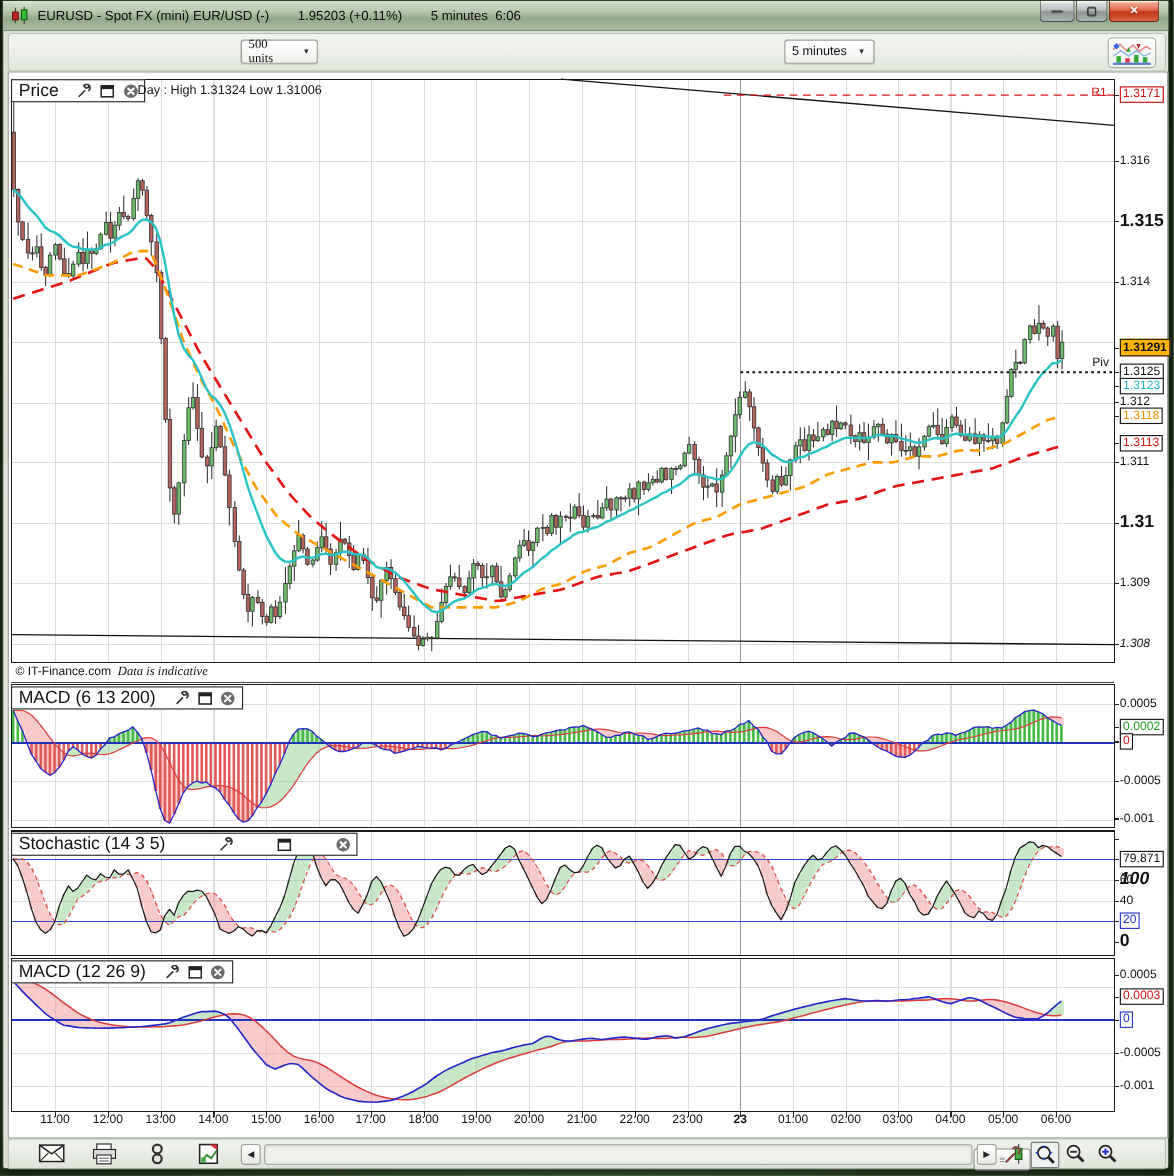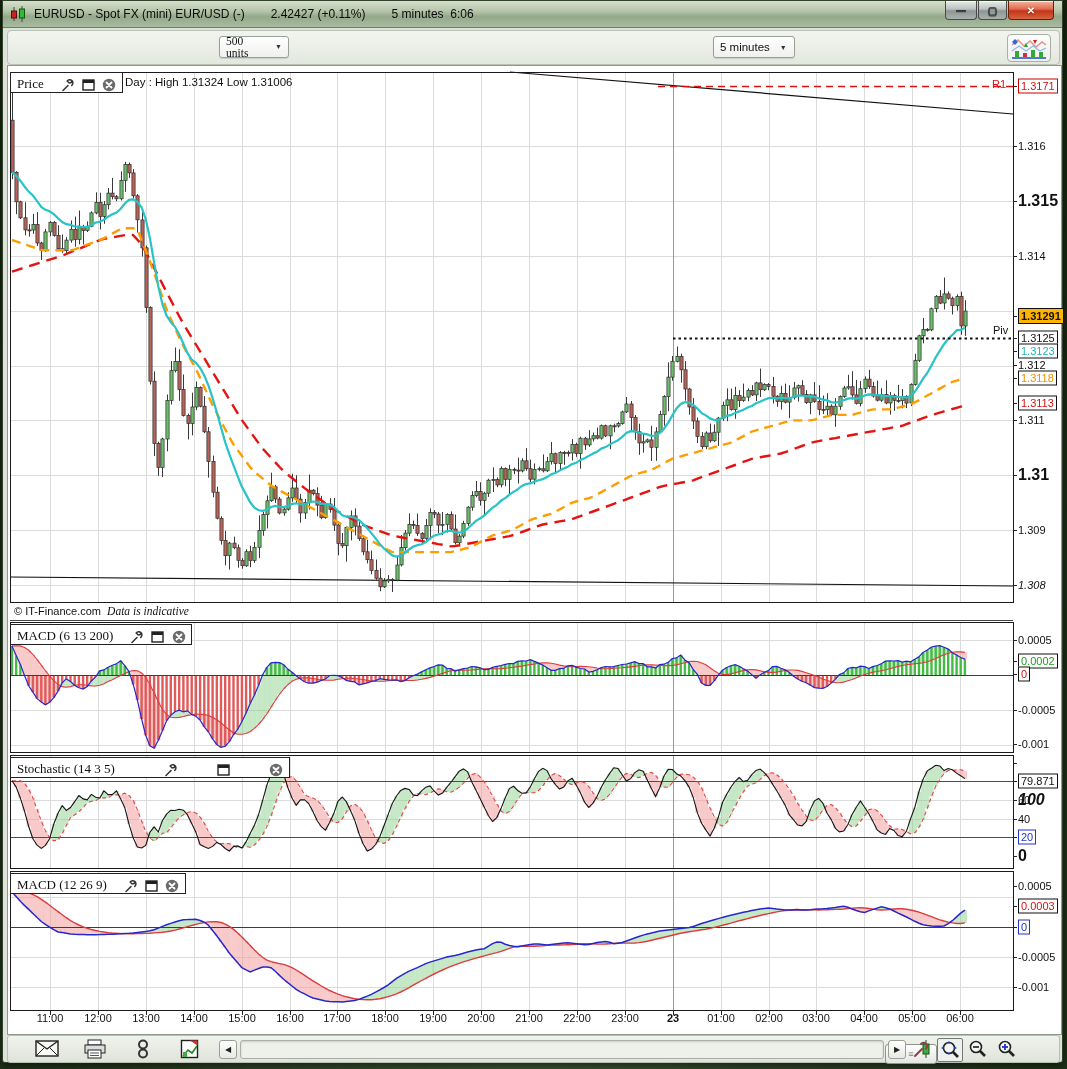--- a/index.html
+++ b/index.html
@@ -59,23 +59,22 @@
     display:flex;align-items:center;justify-content:center;
   }
   
   .chartbox{
     position:absolute;left:4px;top:64px;width:1053px;height:968px;
     background:#ffffff;border:1px solid #8f998b;
   }
   #chart-svg{position:absolute;left:0;top:0;}
   .pane-header{
     position:absolute;height:19px;background:#fff;border:1px solid #222;
-    display:inline-flex;align-items:flex-end;padding:0 5px 0 6px;font-size:13px;color:#111;
+    display:inline-flex;align-items:center;padding:0 5px 0 6px;font-size:16px;color:#111;
     z-index:5;
-    font-family:Liberation Serif, serif;
   }
   .pane-header .ph-label{margin-right:10px;white-space:pre;}
   .ph-ico{width:15px;height:14px;margin-left:6px;display:flex;align-items:center;justify-content:center;}
   .day-range{position:absolute;left:117px;top:10px;font-size:11.5px;color:#111;z-index:5;white-space:pre;}
   .copyright{position:absolute;left:6px;top:539px;font-size:11px;color:#111;z-index:5;white-space:pre;}
   .copyright i{font-family:"Liberation Serif", serif;font-style:italic;font-size:11.5px;}
   .axis-label{
     position:absolute;left:1010px;transform:translateY(-50%);
     font-size:11px;color:#111;white-space:nowrap;z-index:4;
   }
@@ -125,21 +124,21 @@
 <div class="window">
 
   <div class="titlebar">
     <svg class="title-icon" viewBox="0 0 20 16">
       <line x1="5" y1="1" x2="5" y2="15" stroke="#444" stroke-width="1"></line>
       <rect x="2.5" y="5" width="5" height="7" fill="#cc2222" stroke="#551111"></rect>
       <line x1="13" y1="0" x2="13" y2="16" stroke="#444" stroke-width="1"></line>
       <rect x="10.5" y="3" width="5" height="9" fill="#33bb33" stroke="#115511"></rect>
     </svg>
     <span class="titletext tseg">EURUSD - Spot FX (mini) EUR/USD (-)</span>
-    <span class="titletext tseg">2.42427 (+0.11%)</span>
+    <span class="titletext tseg">1.95203 (+0.11%)</span>
     <span class="titletext">5 minutes  6:06</span>
     <div class="winbtns">
       <div class="wbtn wbtn-min">
           <span class="g">—</span>
         </div>
       <div class="wbtn wbtn-max">
           <span class="g">▢</span>
         </div>
       <div class="wbtn wbtn-close">
           <span class="g">✕</span>

